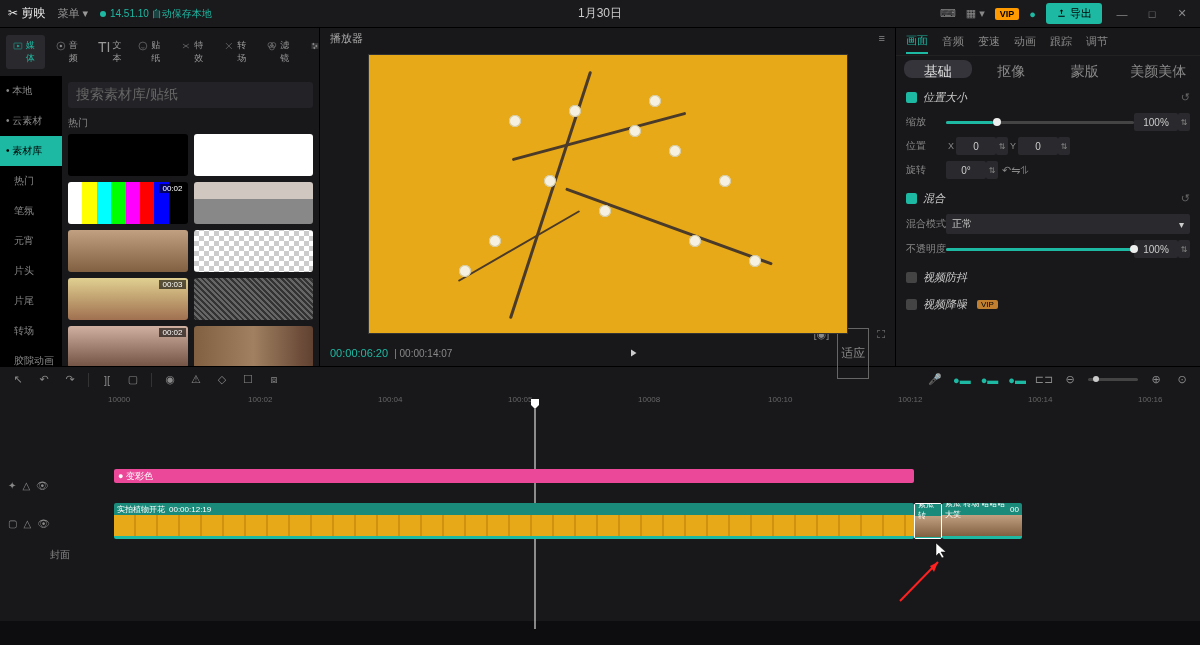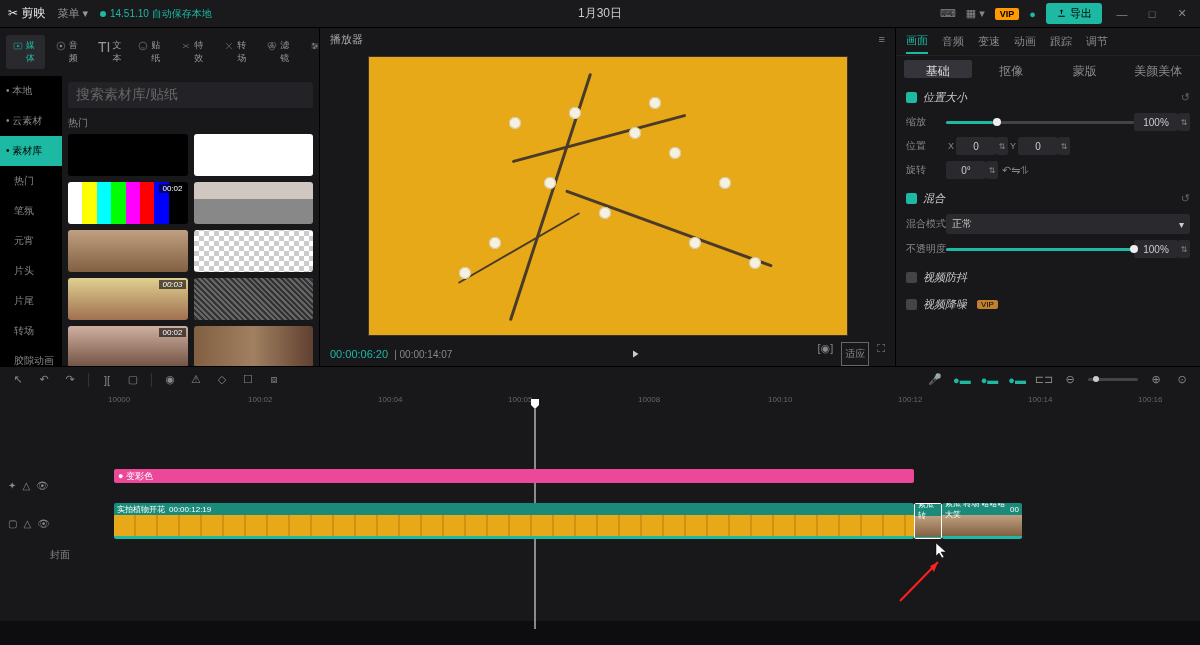--- a/index.html
+++ b/index.html
@@ -40,21 +40,21 @@
 .section-label { color: #888; font-size: 10px; margin: 4px 0; }
 .thumbs { display: grid; grid-template-columns: 1fr 1fr; gap: 6px; }
 .thumb { position: relative; height: 42px; border-radius: 3px; overflow: hidden; }
 .thumb-dur { position: absolute; top: 2px; right: 2px; background: rgba(0,0,0,0.6); color: #fff; font-size: 8px; padding: 0 3px; }
 .t-black { background: #000; }
 .t-white { background: #fff; }
 .t-bars { background: linear-gradient(90deg,#fff 0 12%,#ff0 12% 24%,#0ff 24% 36%,#0f0 36% 48%,#f0f 48% 60%,#f00 60% 72%,#00f 72% 84%,#000 84%); }
 .t-face1 { background: linear-gradient(#d0c8c0 40%,#888 40%); }
 .t-face2 { background: linear-gradient(#c0a080,#806040); }
 .t-checker { background: repeating-conic-gradient(#ccc 0 25%,#fff 0 50%) 0/10px 10px; }
-.t-face3 { background: linear-gradient(#e0d090,#a07050); font-style: italic; }
+.t-face3 { background: linear-gradient(#e0d090,#a07050); }
 .t-static { background: repeating-linear-gradient(45deg,#666 0 2px,#333 2px 4px); }
 .t-face4 { background: linear-gradient(#d0b0a0,#705040); }
 .t-group { background: linear-gradient(90deg,#806040,#a08060,#604030); }
 
 
 .center-panel { flex: 1; background: #18181b; display: flex; flex-direction: column; }
 .player-header { height: 28px; display: flex; align-items: center; padding: 0 10px; color: #aaa; font-size: 11px; }
 .player-menu { margin-left: auto; color: #888; }
 .player-body { flex: 1; display: flex; align-items: center; justify-content: center; padding: 6px; }
 .video-frame { width: 480px; height: 280px; background: #e8a918; position: relative; border: 1px solid #333; }
@@ -69,21 +69,21 @@
 .time-dur { color: #888; font-size: 10px; }
 .play-btn { margin: 0 auto; color: #ccc; }
 .pc-right { display: flex; gap: 8px; }
 
 
 .right-panel { width: 305px; background: #18181b; border-left: 1px solid #000; display: flex; flex-direction: column; }
 .prop-tabs { height: 28px; display: flex; align-items: center; gap: 14px; padding: 0 10px; border-bottom: 1px solid #222; }
 .prop-tab { color: #888; font-size: 11px; padding: 4px 0; }
 .prop-tab.active { color: #1db9a3; border-bottom: 2px solid #1db9a3; }
 .prop-subtabs { height: 26px; display: flex; gap: 6px; padding: 4px 8px; }
-.prop-subtab { flex: 1; text-align: center; padding: 3px; border-radius: 2px; color: #888; font-size: 12px; }
+.prop-subtab { flex: 1; text-align: center; padding: 3px; border-radius: 8px; color: #888; font-size: 14px; }
 .prop-subtab.active { background: #34343a; color: #ddd; }
 .prop-body { flex: 1; padding: 8px 10px; overflow-y: auto; }
 .prop-section { margin-bottom: 12px; }
 .prop-section-head { display: flex; align-items: center; gap: 6px; margin-bottom: 8px; }
 .cb { width: 11px; height: 11px; background: #1db9a3; border-radius: 2px; }
 .cb.off { background: #444; }
 .sec-title { color: #ccc; font-size: 11px; font-style: italic; }
 .reset-icon { margin-left: auto; color: #666; }
 .prop-row { display: flex; align-items: center; margin-bottom: 6px; }
 .prop-label { width: 40px; color: #888; font-size: 10px; }
@@ -281,21 +281,21 @@
     <div class="player-controls">
       <span class="time-in">00:00:06:20</span>
       <span class="time-dur">| <span>00:00:14:07</span></span>
       <span class="play-btn">
           <svg width="12" height="12" viewBox="0 0 24 24" fill="currentColor">
             <path d="M8 5v14l11-7z"></path>
           </svg>
         </span>
       <div class="pc-right">
         <span style="color:#888">[◉]</span>
-        <span style="color:#888;border:1px solid #666;padding:4px 3px;font-size:10px">适应</span>
+        <span style="color:#888;border:1px solid #666;padding:16px 3px;font-size:12px">适应</span>
         <span style="color:#888">⛶</span>
       </div>
     </div>
   </div>
 
   <div class="right-panel">
     <div class="prop-tabs">
       <span class="prop-tab active">画面</span>
       <span class="prop-tab">音频</span>
       <span class="prop-tab">变速</span>

